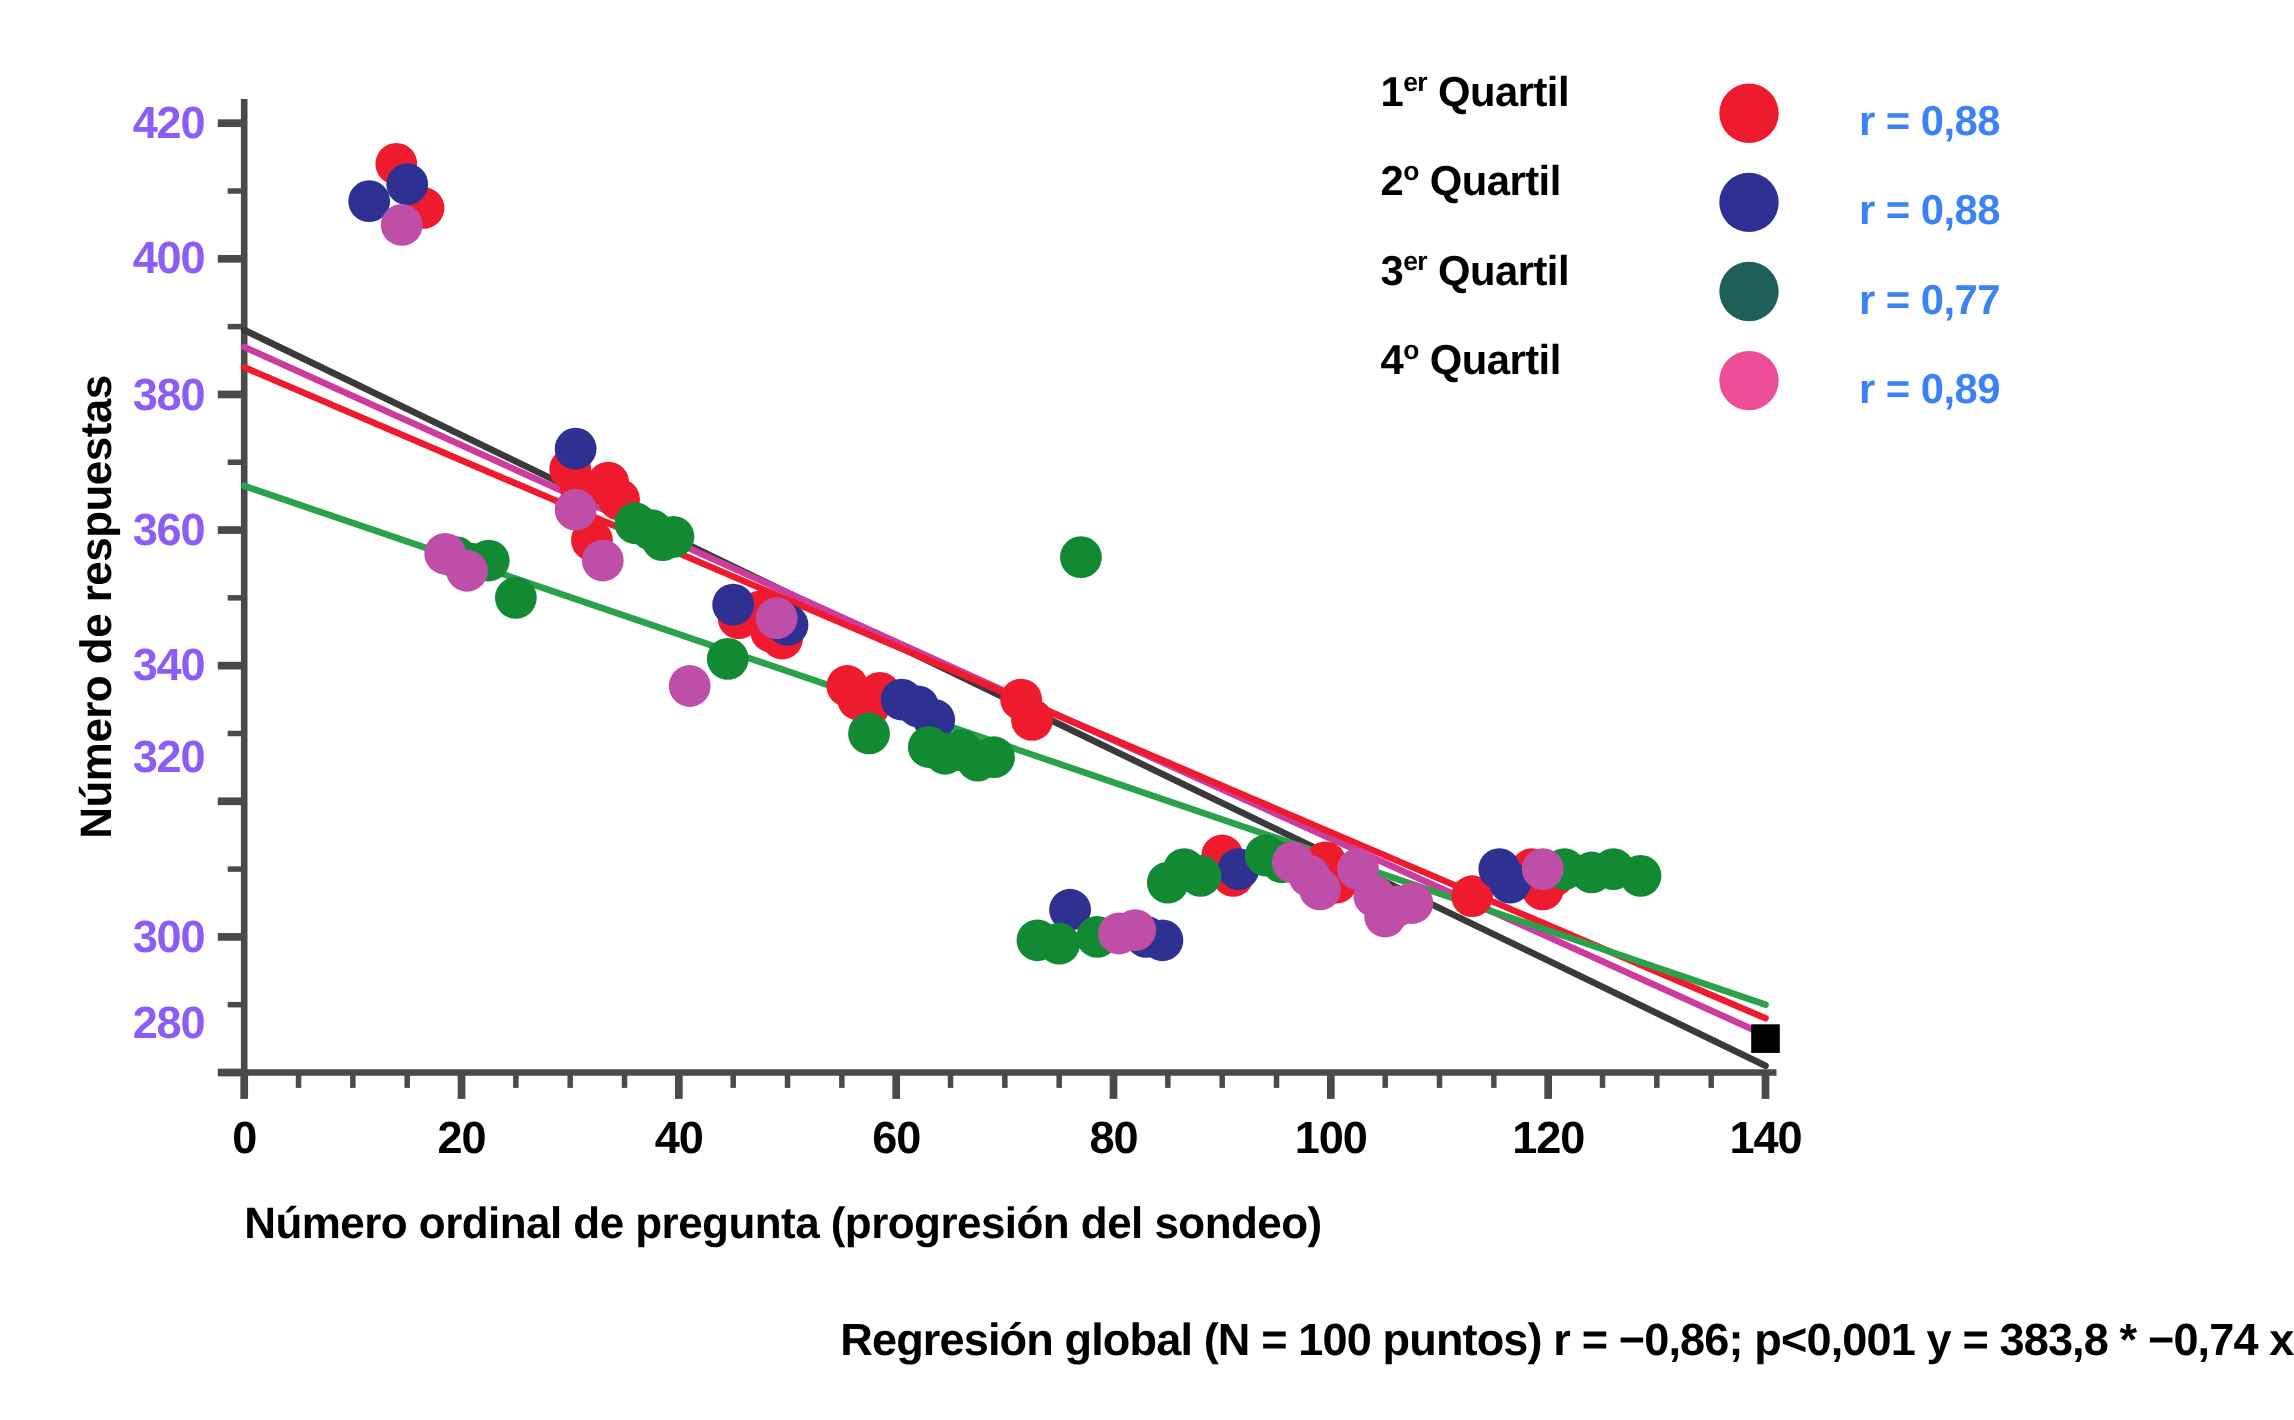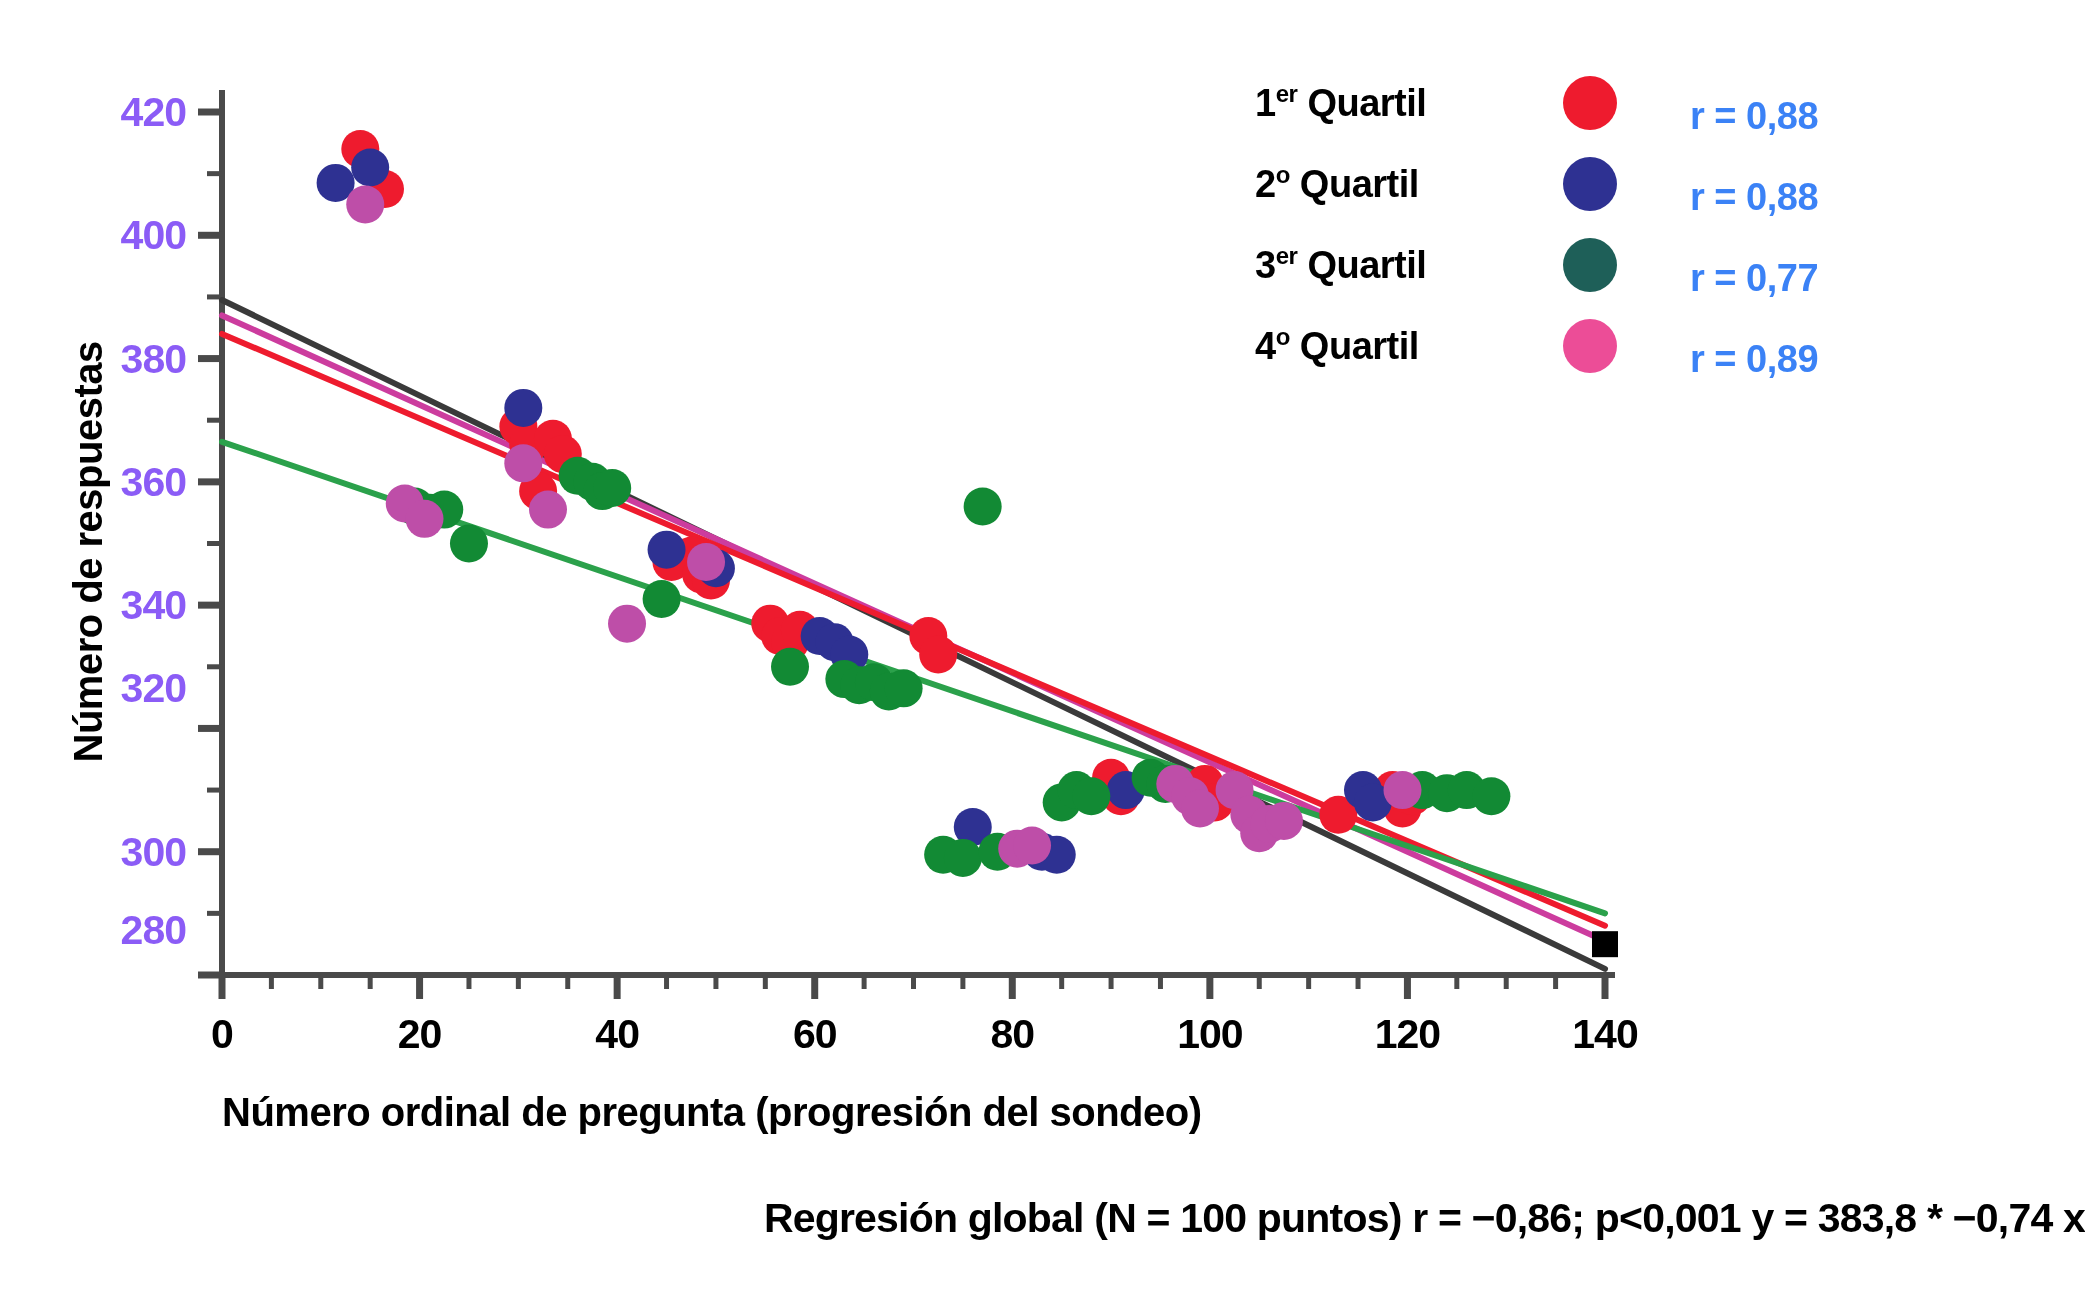--- a/index.html
+++ b/index.html
@@ -60,21 +60,21 @@
     transform:translateX(-50%);
     letter-spacing:-1px;
   }
   
   #legend{
     position:absolute;
     left:1255px;top:62px;
     width:720px;
   }
   .legend-row{
-    display:flex;align-items:center;
+    display:flex;
     height:81px;
   }
   .legend-label{
     width:275px;
     font-size:38px;font-weight:bold;color:#000;
     letter-spacing:-0.5px;white-space:nowrap;
   }
   .legend-label sup{font-size:24px;vertical-align:super;}
   .legend-swatch{
     width:120px;display:flex;justify-content:center;align-items:center;

